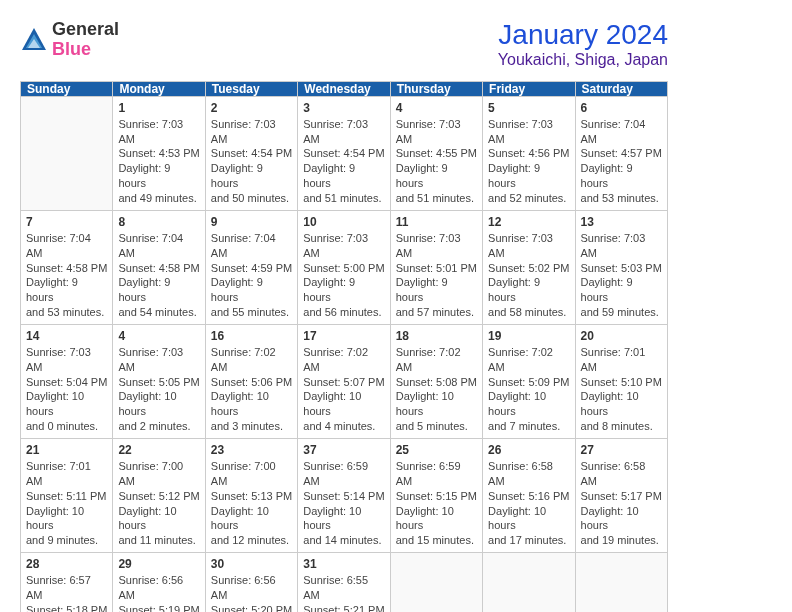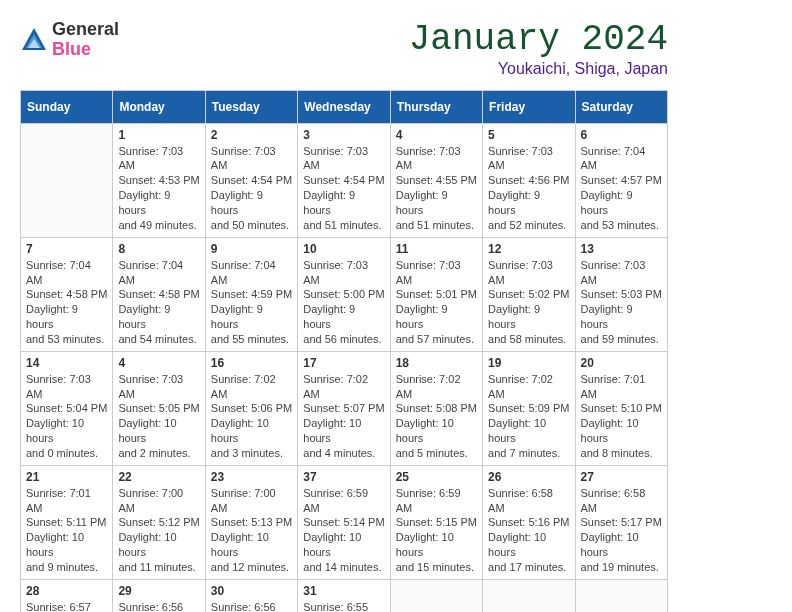--- a/index.html
+++ b/index.html
@@ -39,42 +39,41 @@
     }
     .logo-icon {
       width: 28px;
       height: 28px;
       margin-right: 4px;
     }
     .title-block {
       text-align: right;
     }
     .title-block h1 {
-      font-size: 36px;
+      font-size: 28px;
       font-weight: normal;
-      color: #14532d;
+      color: #1d4ed8;
       line-height: 1.1;
-      font-family: Liberation Mono, monospace;
     }
     .title-block h2 {
       font-size: 16px;
       font-weight: normal;
       color: #4c1d95;
     }
     .calendar {
       width: 100%;
       border-collapse: collapse;
       table-layout: fixed;
     }
     .calendar th {
       background: #1a5fa8;
       color: #fff;
       font-size: 12px;
       font-weight: bold;
-      padding: 9px 6px;
+      padding: 0 6px;
       text-align: left;
       border: 1px solid #ccc;
     }
     .calendar td {
       border: 1px solid #ccc;
       vertical-align: top;
       padding: 4px 5px;
       font-size: 9.5px;
       color: #333;
       height: 82px;

